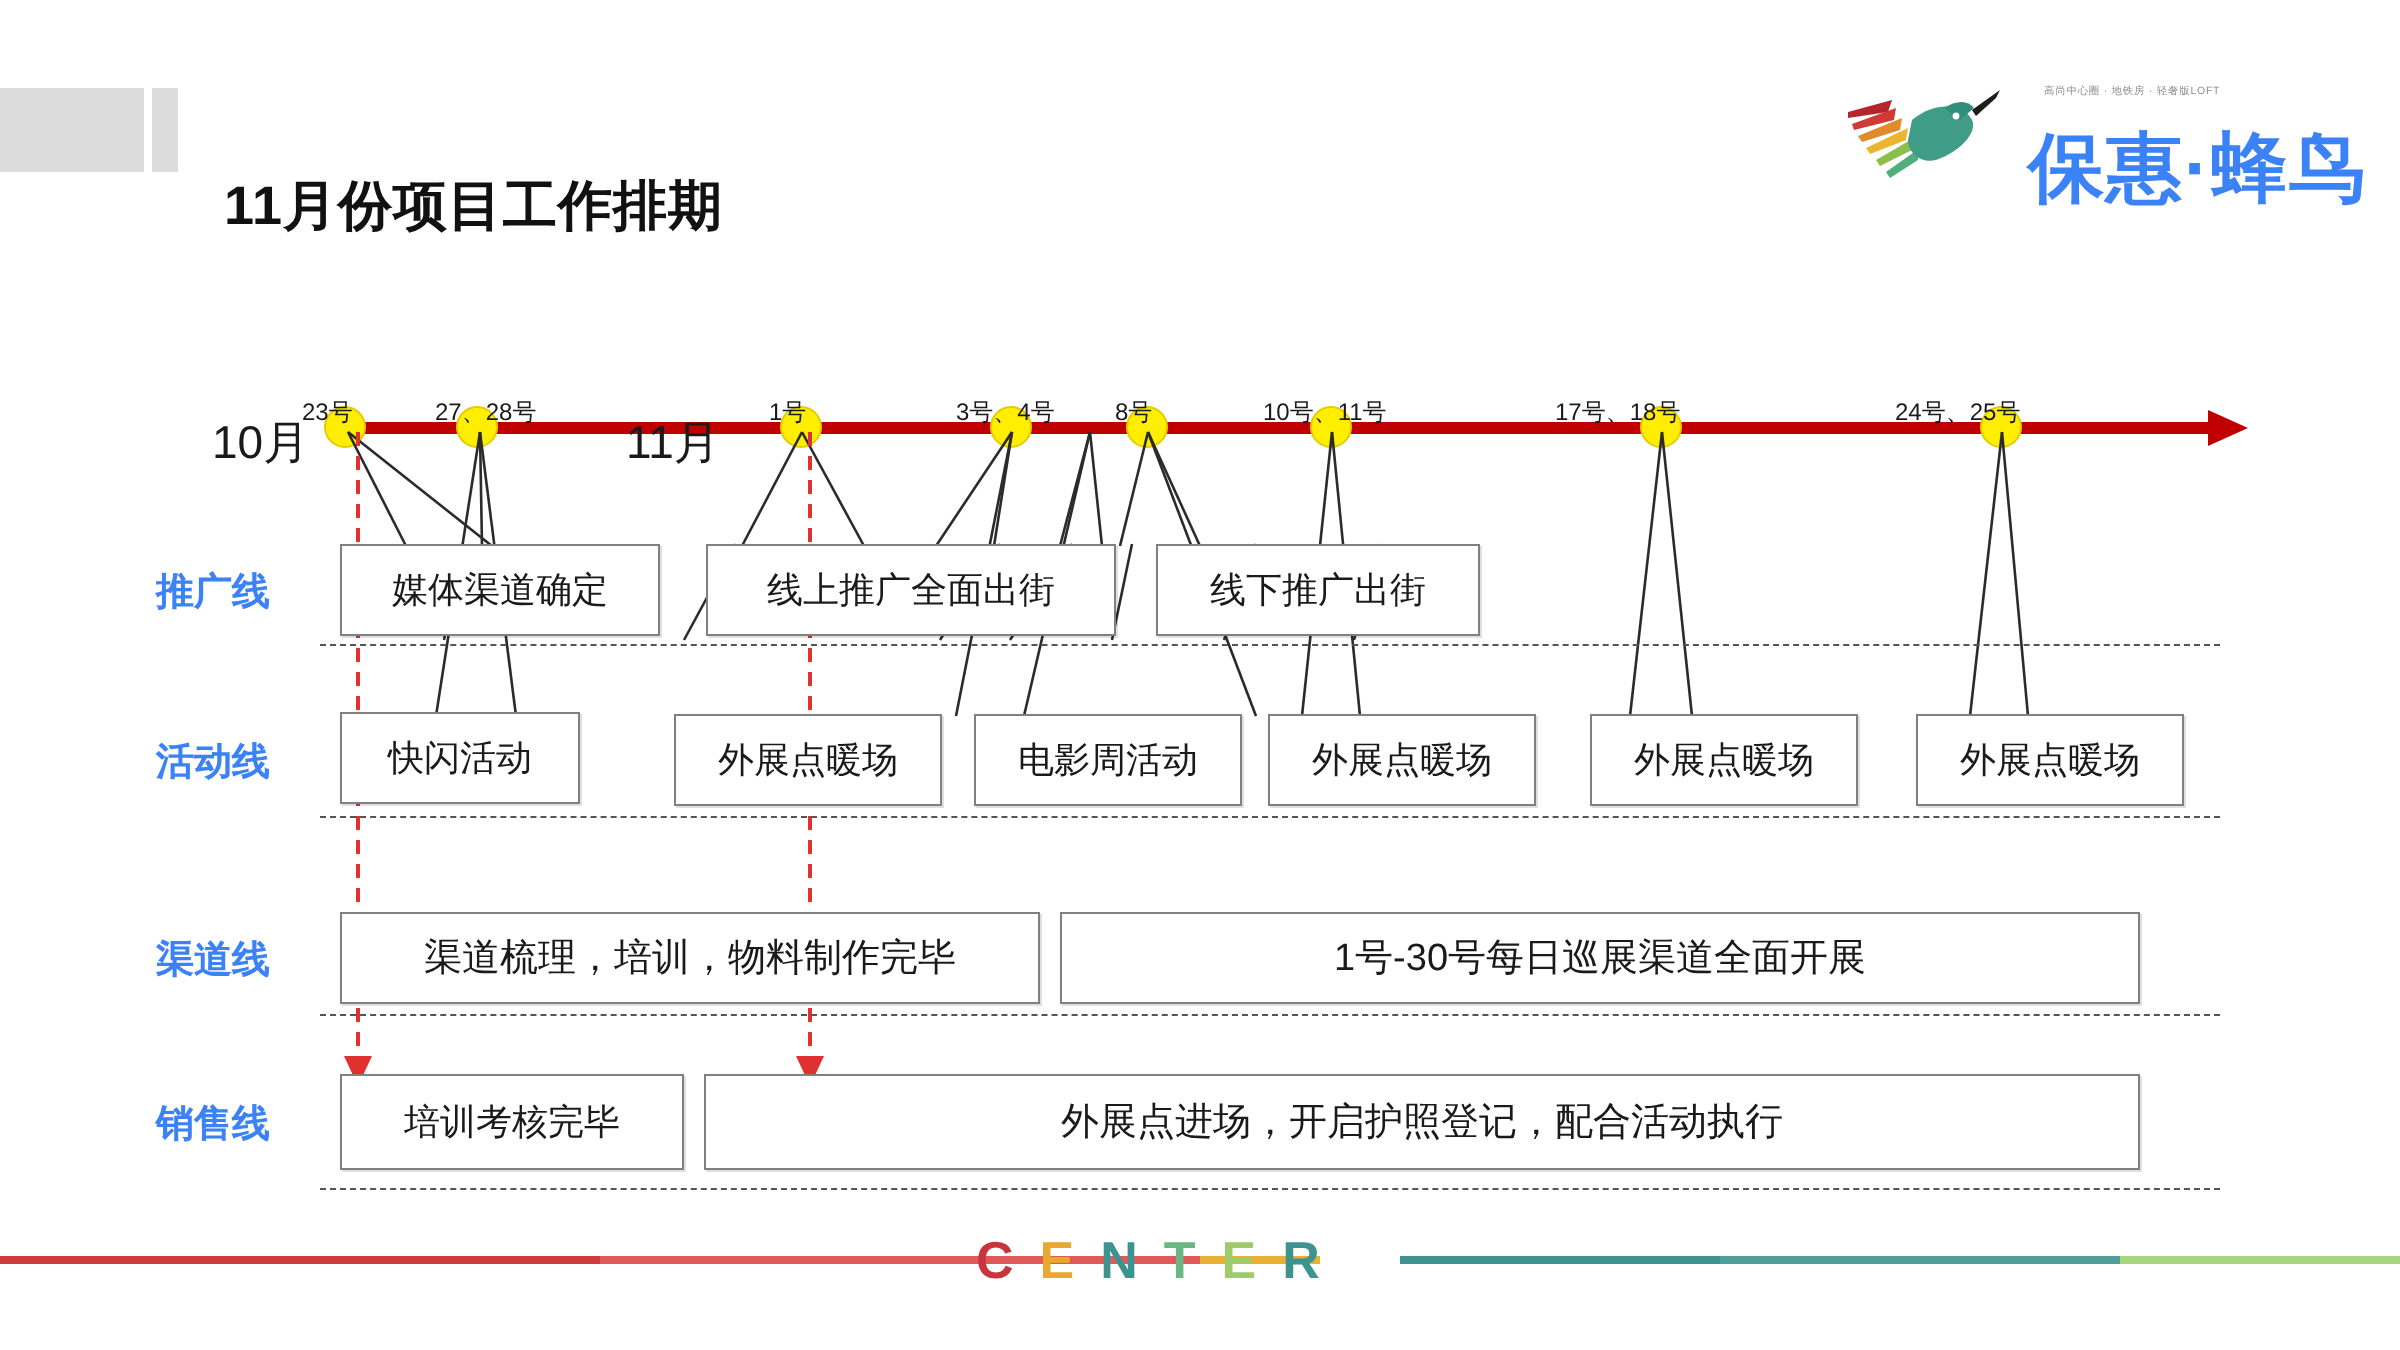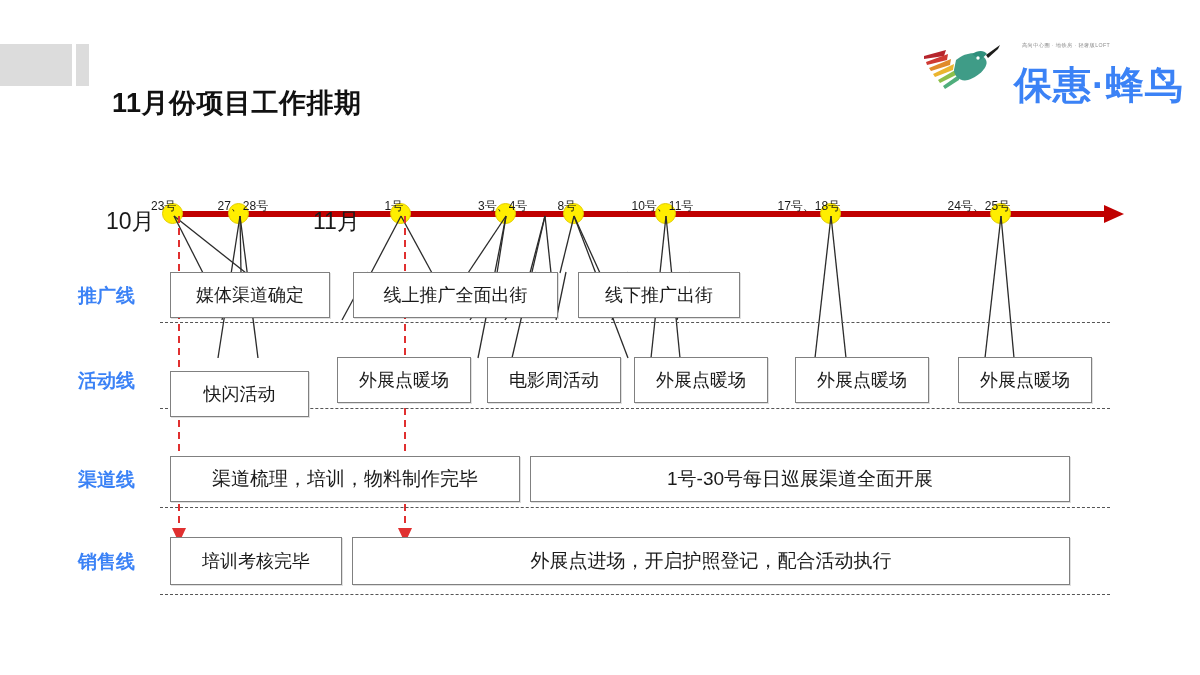--- a/index.html
+++ b/index.html
@@ -205,30 +205,41 @@
   </svg>
 
   <div id="rows-layer">
       <div class="row-label" style="top: 283px;">推广线</div>
       <div class="row-sep" style="top: 322px;"></div>
       <div class="task-box" style="left: 170px; top: 272px; width: 160px; height: 46px;">媒体渠道确定</div>
       <div class="task-box" style="left: 353px; top: 272px; width: 205px; height: 46px;">线上推广全面出街</div>
       <div class="task-box" style="left: 578px; top: 272px; width: 162px; height: 46px;">线下推广出街</div>
       <div class="row-label" style="top: 368px;">活动线</div>
       <div class="row-sep" style="top: 408px;"></div>
-      <div class="task-box" style="left: 170px; top: 371px; width: 139px; height: 46px;">快闪活动</div>
+      <div class="task-box" style="left: 170px; top: 356px; width: 120px; height: 46px;">快闪活动</div>
       <div class="task-box" style="left: 337px; top: 357px; width: 134px; height: 46px;">外展点暖场</div>
       <div class="task-box" style="left: 487px; top: 357px; width: 134px; height: 46px;">电影周活动</div>
       <div class="task-box" style="left: 634px; top: 357px; width: 134px; height: 46px;">外展点暖场</div>
       <div class="task-box" style="left: 795px; top: 357px; width: 134px; height: 46px;">外展点暖场</div>
       <div class="task-box" style="left: 958px; top: 357px; width: 134px; height: 46px;">外展点暖场</div>
       <div class="row-label" style="top: 467px;">渠道线</div>
       <div class="row-sep" style="top: 507px;"></div>
       <div class="task-box wide" style="left: 170px; top: 456px; width: 350px; height: 46px;">渠道梳理，培训，物料制作完毕</div>
       <div class="task-box wide" style="left: 530px; top: 456px; width: 540px; height: 46px;">1号-30号每日巡展渠道全面开展</div>
       <div class="row-label" style="top: 549px;">销售线</div>
       <div class="row-sep" style="top: 594px;"></div>
       <div class="task-box" style="left: 170px; top: 537px; width: 172px; height: 48px;">培训考核完毕</div>
       <div class="task-box wide" style="left: 352px; top: 537px; width: 718px; height: 48px;">外展点进场，开启护照登记，配合活动执行</div>
     </div>
 
+  <div class="footer">
+    <div id="footer-lines">
+        <div class="f-line" style="left: 0px; width: 300px; background: rgb(207, 60, 60);"></div>
+        <div class="f-line" style="left: 300px; width: 300px; background: rgb(224, 90, 90);"></div>
+        <div class="f-line" style="left: 600px; width: 60px; background: rgb(232, 177, 51);"></div>
+        <div class="f-line" style="left: 700px; width: 160px; background: rgb(61, 147, 143);"></div>
+        <div class="f-line" style="left: 860px; width: 200px; background: rgb(79, 158, 154);"></div>
+        <div class="f-line" style="left: 1060px; width: 140px; background: rgb(169, 212, 126);"></div>
+      </div>
+    <div class="f-center" id="footer-word"><span style="color: rgb(201, 52, 60);">C</span><span style="color: rgb(232, 169, 48);">E</span><span style="color: rgb(61, 147, 143);">N</span><span style="color: rgb(107, 183, 132);">T</span><span style="color: rgb(159, 204, 107);">E</span><span style="color: rgb(61, 147, 143);">R</span></div>
+  </div>
 
 </div>
 
 </body></html>

